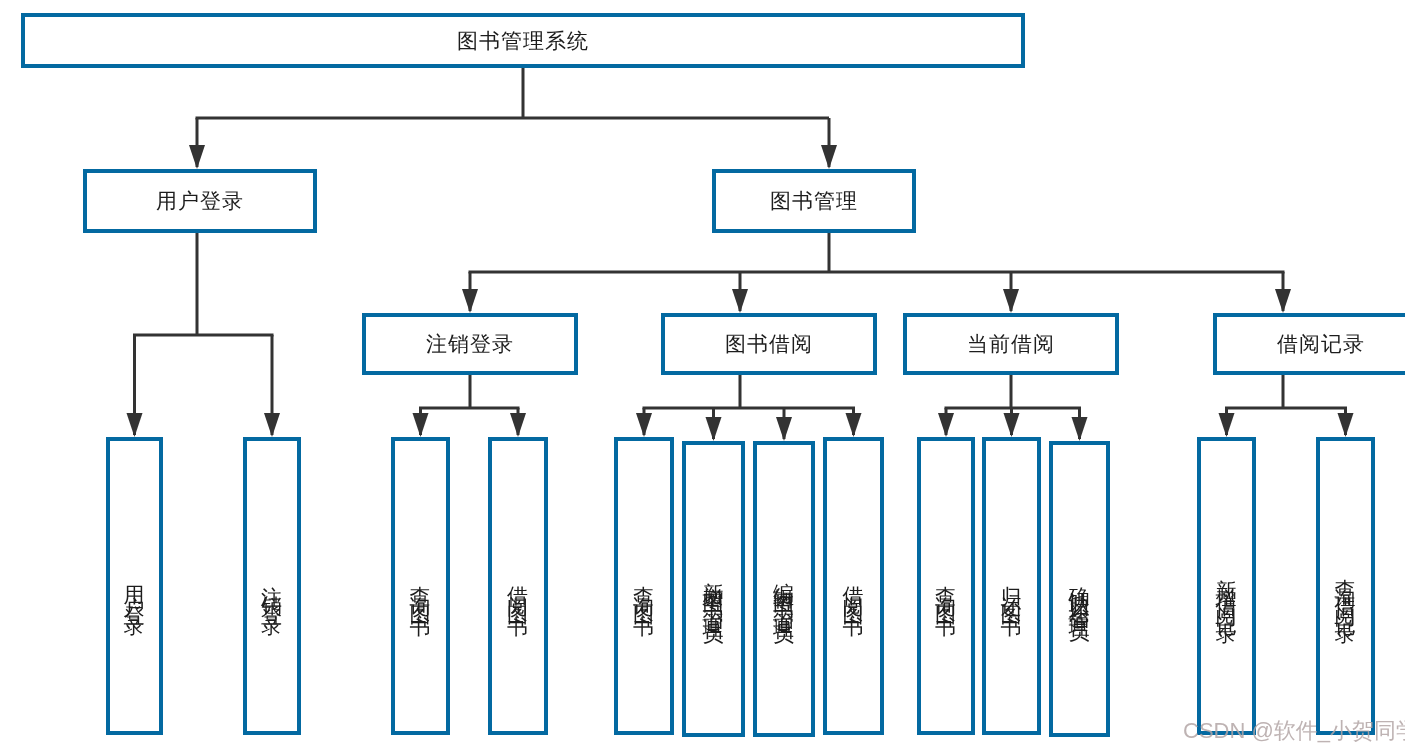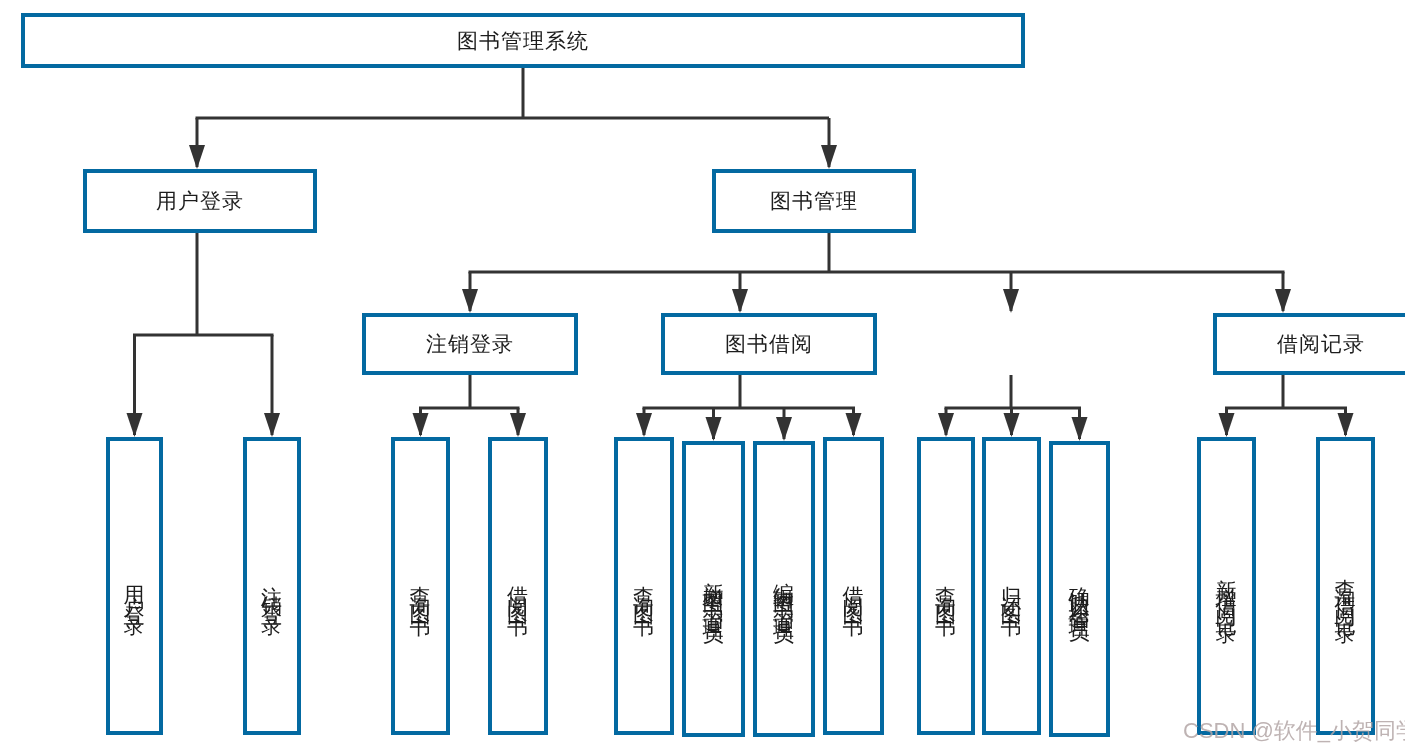--- a/index.html
+++ b/index.html
@@ -97,20 +97,21 @@
     </g>
   </svg>
 
   <div class="node" style="left:21px; top:13px; width:1004px; height:55px;">图书管理系统</div>
 
   <div class="node" style="left:83px; top:169px; width:234px; height:64px;">用户登录</div>
   <div class="node" style="left:712px; top:169px; width:204px; height:64px;">图书管理</div>
 
   <div class="node" style="left:362px; top:313px; width:216px; height:62px;">注销登录</div>
   <div class="node" style="left:632px; top:313px; width:216px; height:62px;margin-left:29px;">图书借阅</div>
+  <div class="node" style="left:903px; top:313px; width:216px; height:62px;">当前借阅</div>
   <div class="node" style="left:1213px; top:313px; width:216px; height:62px;">借阅记录</div>
 
   <div class="node v" style="left:106px; top:437px; width:57px; height:298px;">用户登录</div>
   <div class="node v" style="left:243px; top:437px; width:58px; height:298px;">注销登录</div>
 
   <div class="node v" style="left:391px; top:437px; width:59px; height:298px;">查询图书</div>
   <div class="node v" style="left:488px; top:437px; width:60px; height:298px;">借阅图书</div>
 
   <div class="node v" style="left:614px; top:437px; width:60px; height:298px;">查询图书</div>
   <div class="node v" style="left:682px; top:441px; width:63px; height:296px; letter-spacing:6px;">新增图书（管理员）</div>

